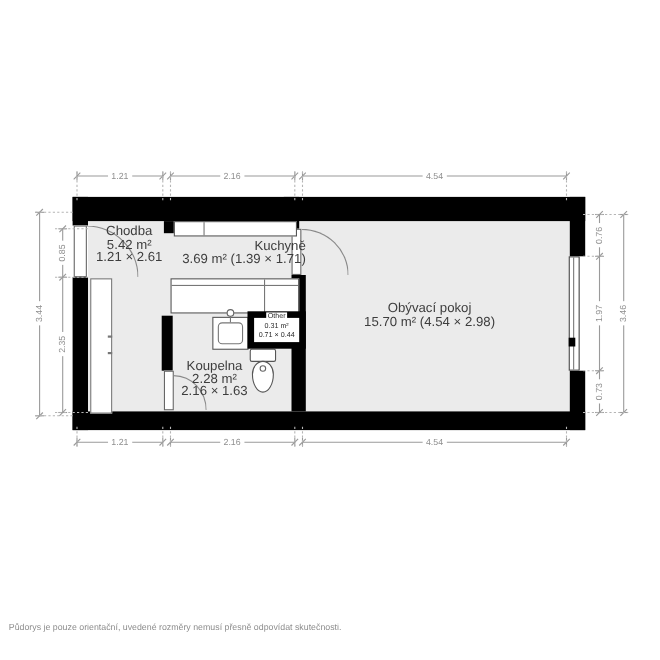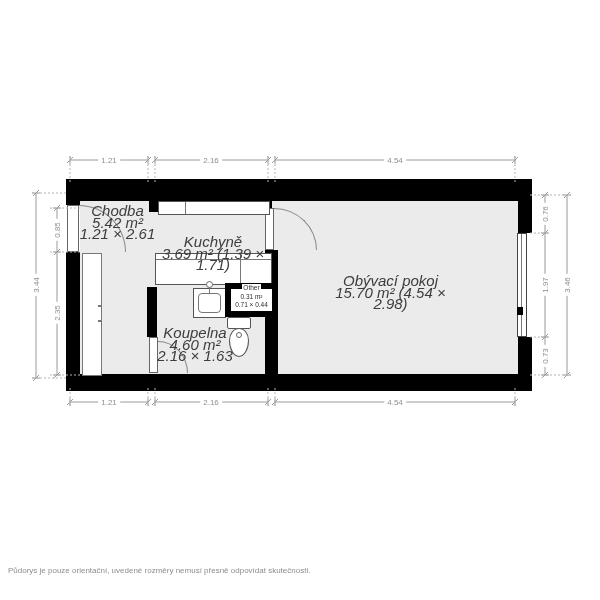--- a/index.html
+++ b/index.html
@@ -5,21 +5,21 @@
   html,body{margin:0;padding:0;}
   body{width:600px;height:600px;background:#ffffff;position:relative;overflow:hidden;
        font-family:"Liberation Sans", sans-serif;}
   .abs{position:absolute;}
   .wall{position:absolute;background:#000;}
   .floor{position:absolute;background:#ebebeb;}
   .fix{position:absolute;background:#fff;border:1px solid #555;box-sizing:border-box;}
   .leaf{position:absolute;background:#fff;border:1px solid #666;box-sizing:border-box;}
   .arc{position:absolute;border-top:1px solid #888;border-right:1px solid #888;
        border-top-right-radius:100% 100%;box-sizing:border-box;}
-  .room-label{position:absolute;text-align:center;color:#3d3d3d;font-size:15px;line-height:11.5px;font-style:italic;}
+  .room-label{position:absolute;text-align:center;color:#3d3d3d;font-size:12px;line-height:11.5px;}
   .dim-label{position:absolute;transform:translate(-50%,-50%);background:#fff;color:#8f8f8f;
        font-size:8px;line-height:9px;padding:0 3px;white-space:nowrap;}
   .dim-label.v{transform:translate(-50%,-50%) rotate(-90deg);}
   .other-label{position:absolute;text-align:center;color:#2b2b2b;font-size:6.5px;line-height:8.5px;}
   .other-label span{background:#fff;display:inline-block;padding:0 1px;}
   .footer{position:absolute;left:8px;top:566px;color:#8d8d8d;font-size:8px;}
   svg{position:absolute;left:0;top:0;}
   .divider{position:absolute;background:#777;}
   .toilet-bowl{position:absolute;background:#fff;border:1px solid #555;box-sizing:border-box;
        border-radius:50% 50% 50% 50% / 42% 42% 58% 58%;}
@@ -77,31 +77,31 @@
   <div class="circle" style="left:236px;top:332px;width:6px;height:6px;"></div>
 
   <div class="wall" style="left:225px;top:283px;width:53px;height:34px;"></div>
   <div class="abs" style="left:231px;top:289px;width:41px;height:22px;background:#fff;"></div>
 
   <div class="room-label" style="left:70px;top:205px;width:95px;">
     <div>Chodba</div>
     <div>5.42 m²</div>
     <div>1.21 × 2.61</div>
   </div>
-  <div class="room-label" style="left:148px;top:236px;width:130px;">
+  <div class="room-label" style="left:148px;top:218px;width:130px;text-align:right;">
     <div>Kuchyně</div>
     <div>3.69 m² (1.39 × 1.71)</div>
   </div>
   <div class="room-label" style="left:322px;top:275px;width:137px;">
     <div>Obývací pokoj</div>
     <div>15.70 m² (4.54 × 2.98)</div>
   </div>
   <div class="room-label" style="left:155px;top:327px;width:80px;">
     <div>Koupelna</div>
-    <div>4.60 m²</div>
+    <div>2.28 m²</div>
     <div>2.16 × 1.63</div>
   </div>
   <div class="other-label" style="left:224px;top:284px;width:55px;">
     <div><span>Other</span></div>
     <div><span>0.31 m²</span></div>
     <div><span>0.71 × 0.44</span></div>
   </div>
 
   <svg width="600" height="600">
     <g stroke="#9a9a9a" stroke-width="1">

